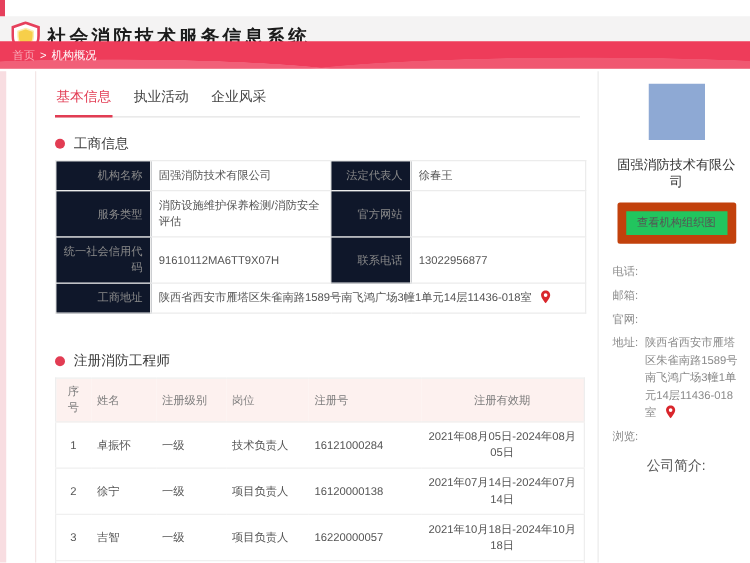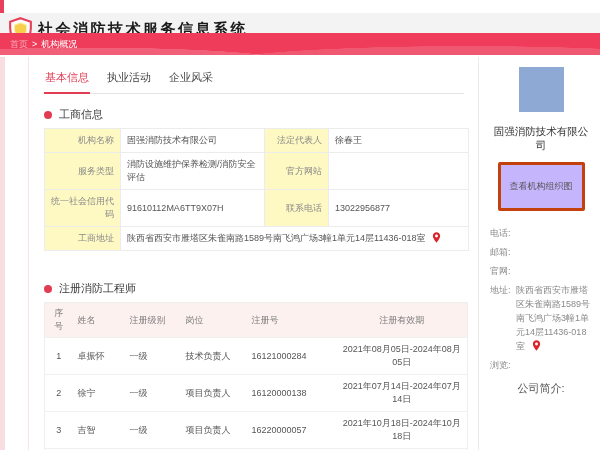--- a/index.html
+++ b/index.html
@@ -30,35 +30,35 @@
     border-left:1px solid #f3e6e6; }
   .tabs { margin:9px 14px 0 15px; border-bottom:1px solid #e4e4e4; display:flex; gap:16px; }
   .tab { font-size:11px; color:#454545; padding:4px 1px 7px; cursor:pointer; }
   .tab.active { color:#e23c53; border-bottom:2px solid #e23c53; margin-bottom:-1px; }
 
   .section-title { display:flex; align-items:center; gap:7px; font-size:11px; color:#3a3a3a; margin:13px 0 6px 15px; }
   .dot { width:8px; height:8px; border-radius:50%; background:#e23c53; flex:0 0 auto; }
 
   table { border-collapse:collapse; margin-left:15px; width:424px; font-size:9px; table-layout:fixed; }
   .info-table td { border:1px solid #ececec; padding:5px 6px; color:#555; }
-  .info-table td.lbl { background:#fef9c3; color:#8a8a8a; text-align:right; }
+  .info-table td.lbl { background:#0f172a; color:#8a8a8a; text-align:right; }
   .grid { border:1px solid #eee; }
   .grid th { background:#fdf1ef; color:#7c7c7c; font-weight:normal; text-align:left; padding:4px 5px; }
   .grid td { border-top:1px solid #f0f0f0; padding:5px 5px; color:#555; }
   .grid .c { text-align:center; }
   .pin-icon { width:9px; height:11px; vertical-align:-2px; margin-left:4px; cursor:pointer; }
 
   
   .sidebar { position:absolute; top:57px; left:478px; width:122px; bottom:0;
     border-left:1px solid #ebebeb; padding:10px 8px 0 11px; }
   .photo { width:45px; height:45px; background:#8ea9d4; margin:0 auto;
     display:flex; align-items:center; justify-content:center; }
   .company-name { text-align:center; font-size:10.5px; color:#333; margin-top:13px; }
-  .org-btn { display:block; margin:9px auto 0; font-size:9px; color:#555; background:#c4b5fd;
-    border:3px solid #c2410c; border-radius:2px; padding:15px 9px; cursor:pointer;
+  .org-btn { display:block; margin:9px auto 0; font-size:9px; color:#555; background:#22c55e;
+    border:7px solid #c2410c; border-radius:2px; padding:3px 9px; cursor:pointer;
     font-family:"Liberation Sans","DejaVu Sans",sans-serif; }
   .contacts { margin-top:16px; font-size:9px; color:#8a8a8a; }
   .contact-row { display:flex; margin-bottom:5px; line-height:1.55; }
   .contact-row .cl { flex:0 0 26px; }
   .contact-row .cv { flex:1; word-break:break-all; }
   .intro-label { font-size:11px; color:#555; margin-top:9px;text-align:center; }
 </style>
 </head>
 <body>
 

